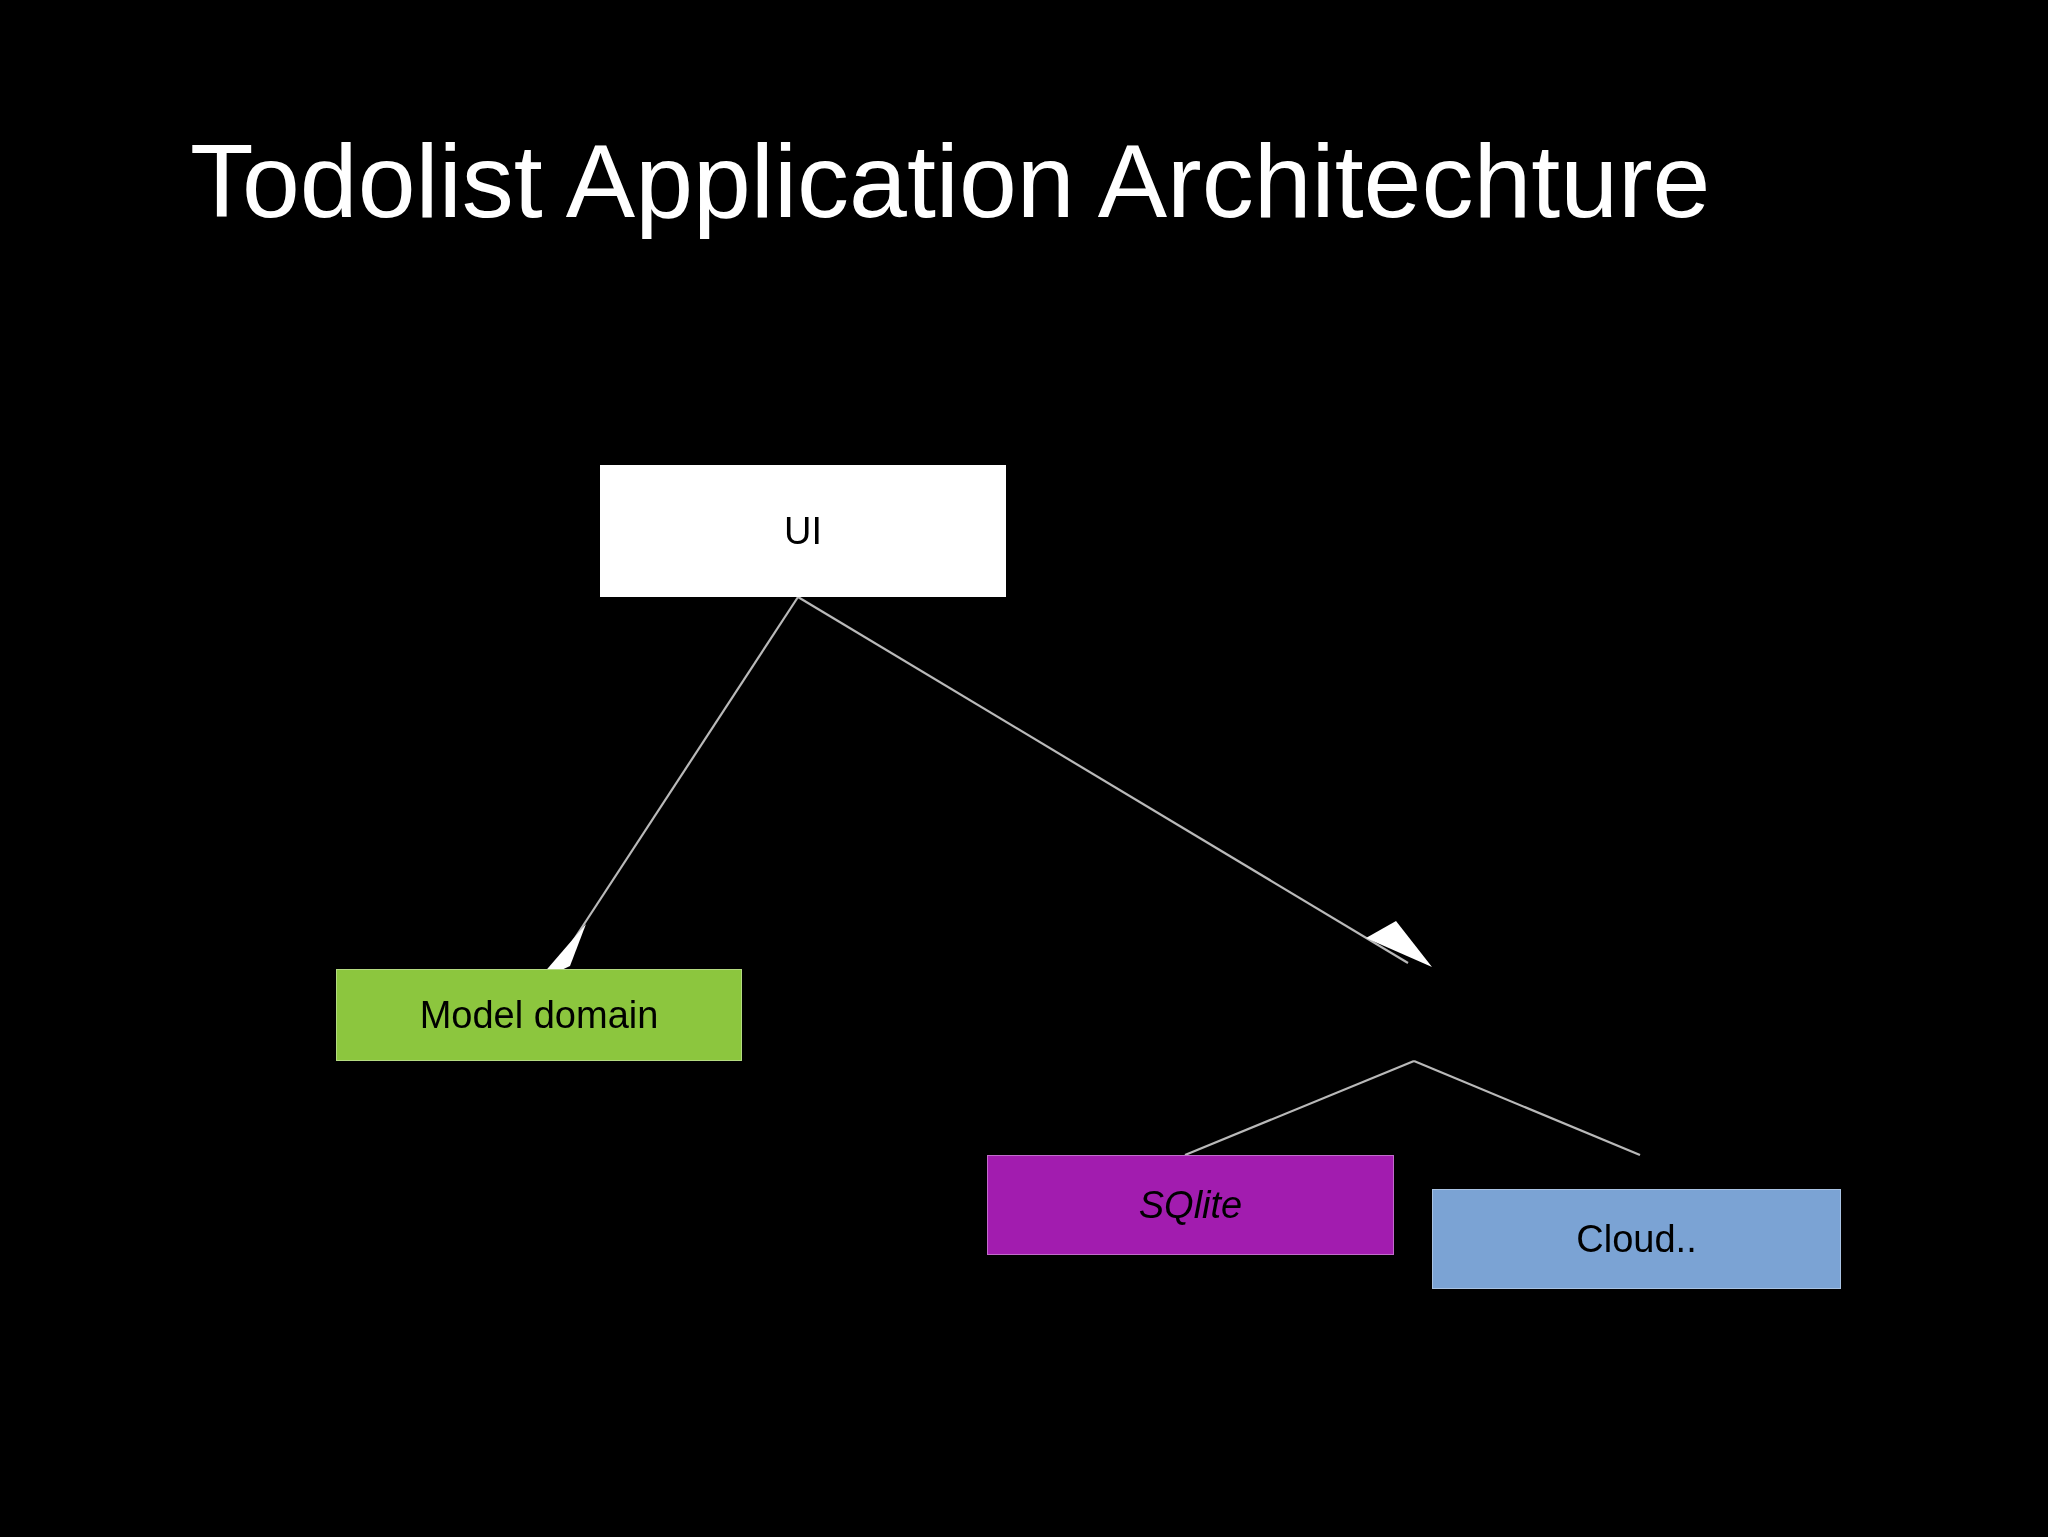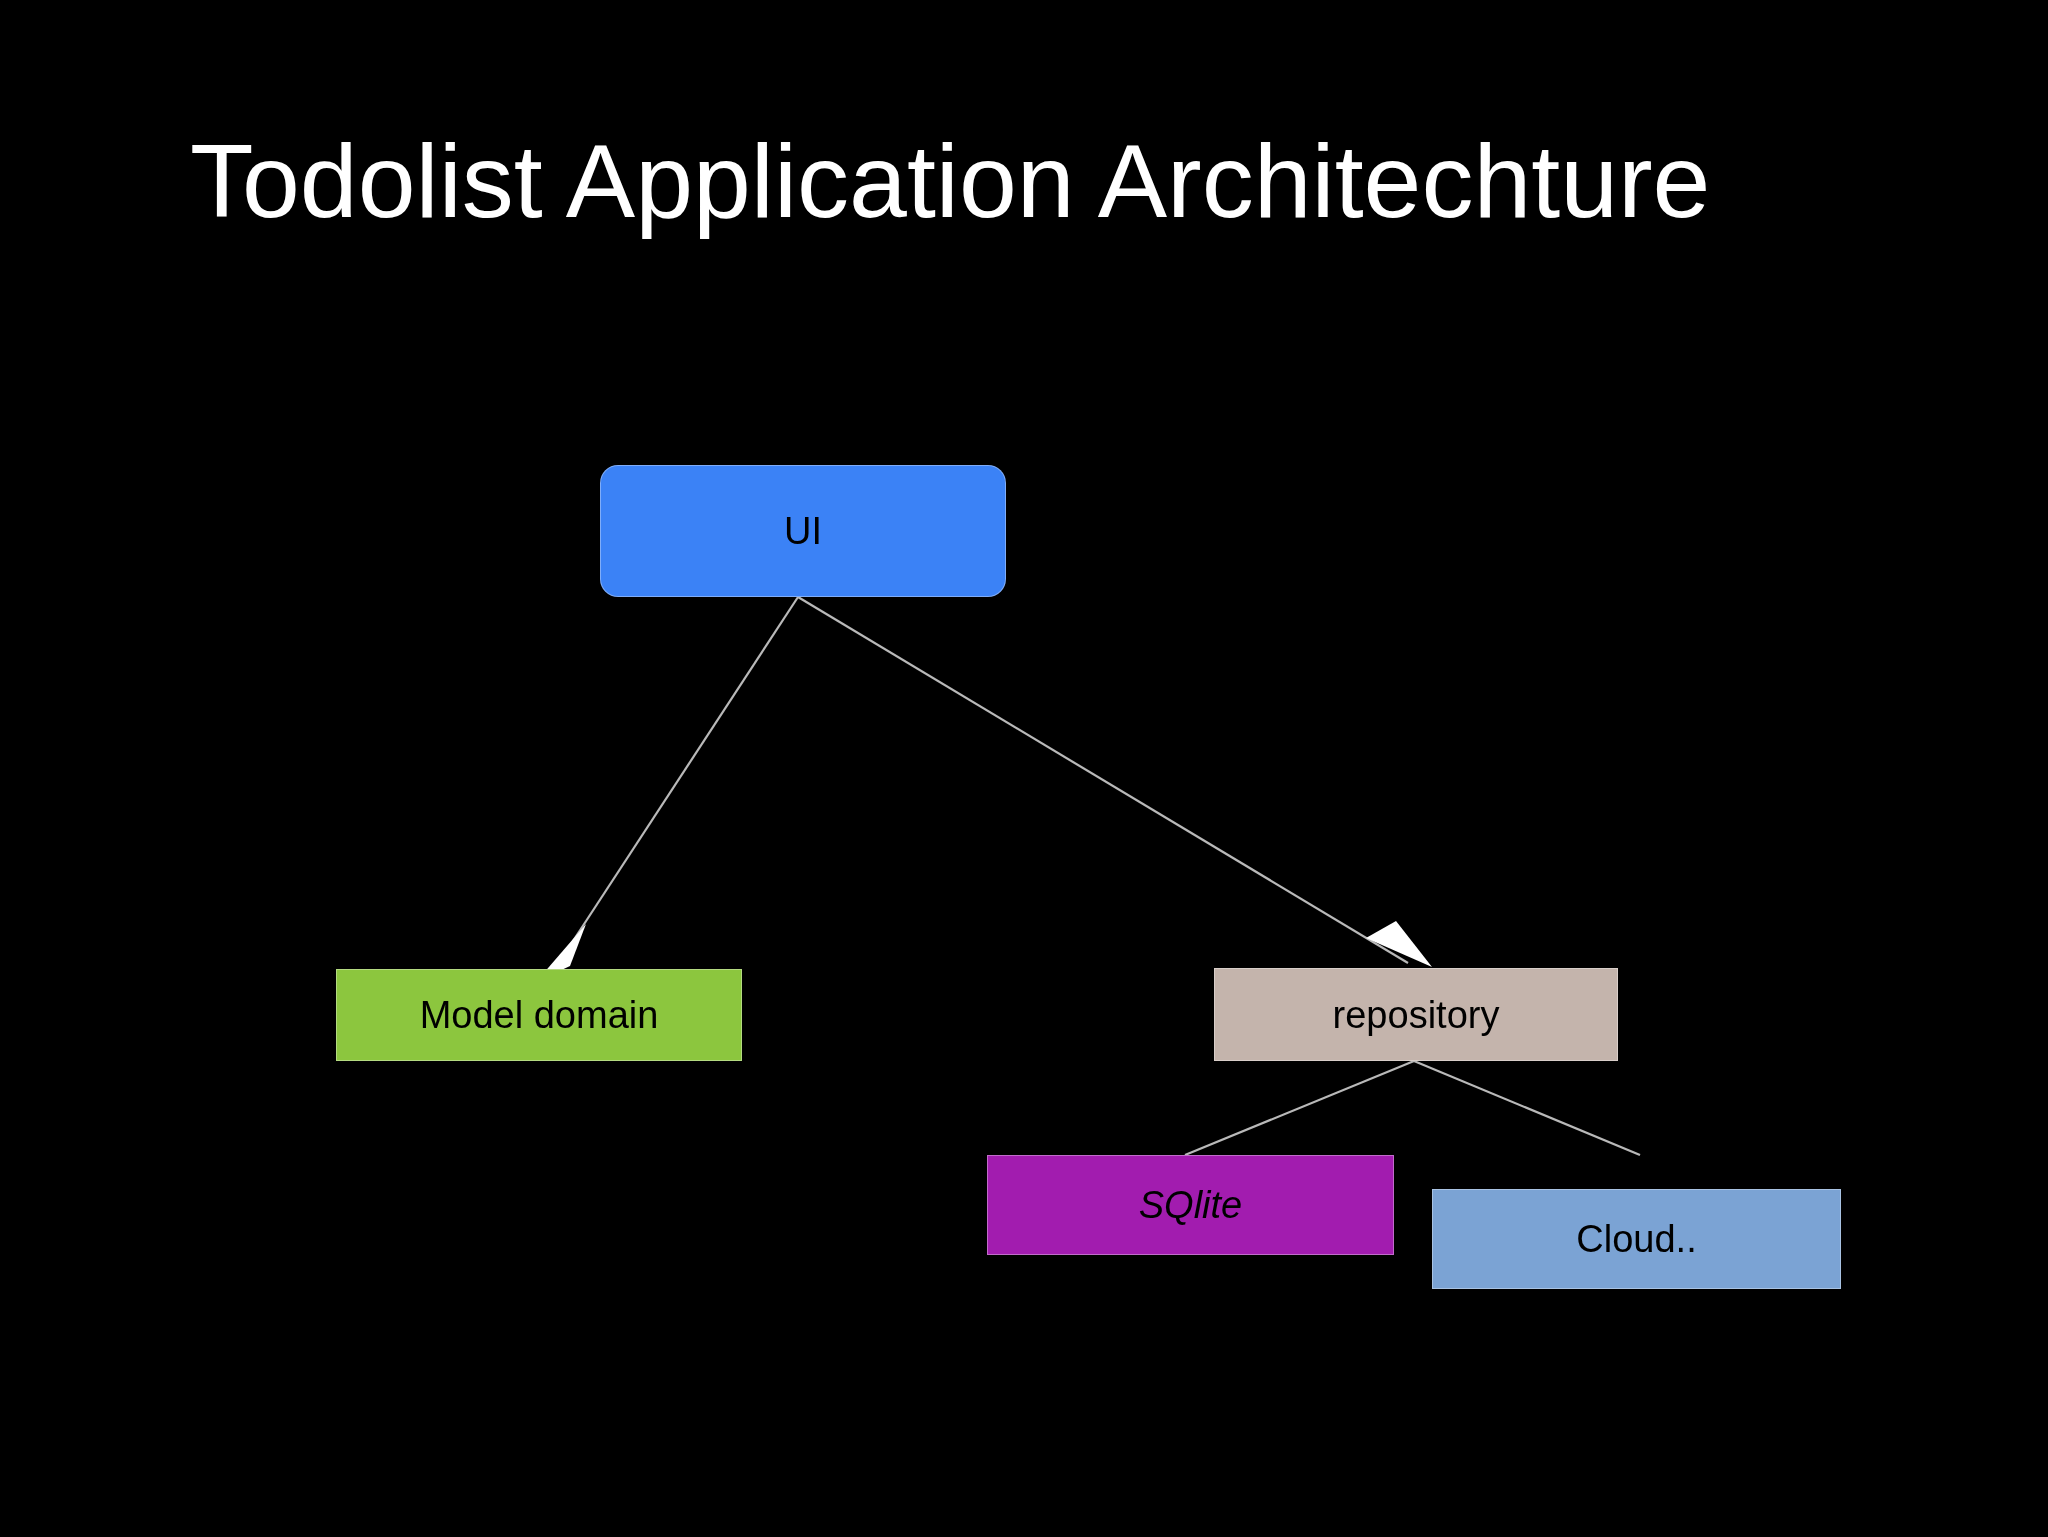--- a/index.html
+++ b/index.html
@@ -108,31 +108,28 @@
 
     <g>
       <line x1="1414" y1="1061" x2="1185" y2="1155" stroke="#b9b9b9" stroke-width="2.2"></line>
     </g>
 
     <g>
       <line x1="1414" y1="1061" x2="1640" y2="1155" stroke="#b9b9b9" stroke-width="2.2"></line>
     </g>
   </svg>
 
-  <div class="node" id="node-ui" style="background:#3b82f6;border-radius:18px;">
+  <div class="node" id="node-ui" style="background:#ffffff;">
     <span>UI</span>
   </div>
 
   <div class="node" id="node-model" style="background:#8cc63e;">
     <span>Model domain</span>
   </div>
 
-  <div class="node" id="node-repository" style="background:#c4b4ac;">
-    <span>repository</span>
-  </div>
 
   <div class="node" id="node-sqlite" style="background:#a21caf;font-style:italic;">
     <span>SQlite</span>
   </div>
 
   <div class="node" id="node-cloud" style="background:#7ba3d4;">
     <span>Cloud..</span>
   </div>
 
 </div>

